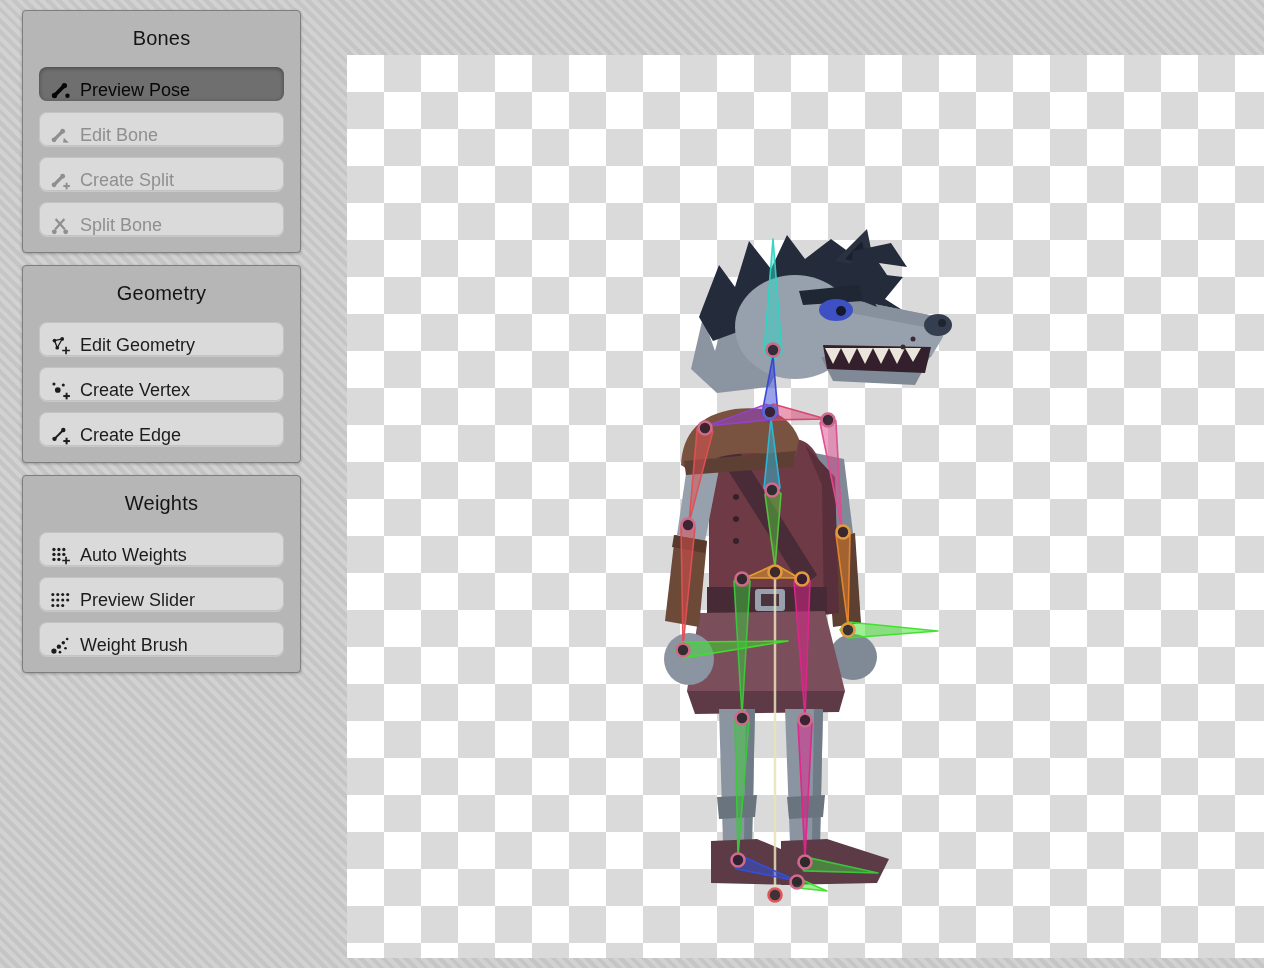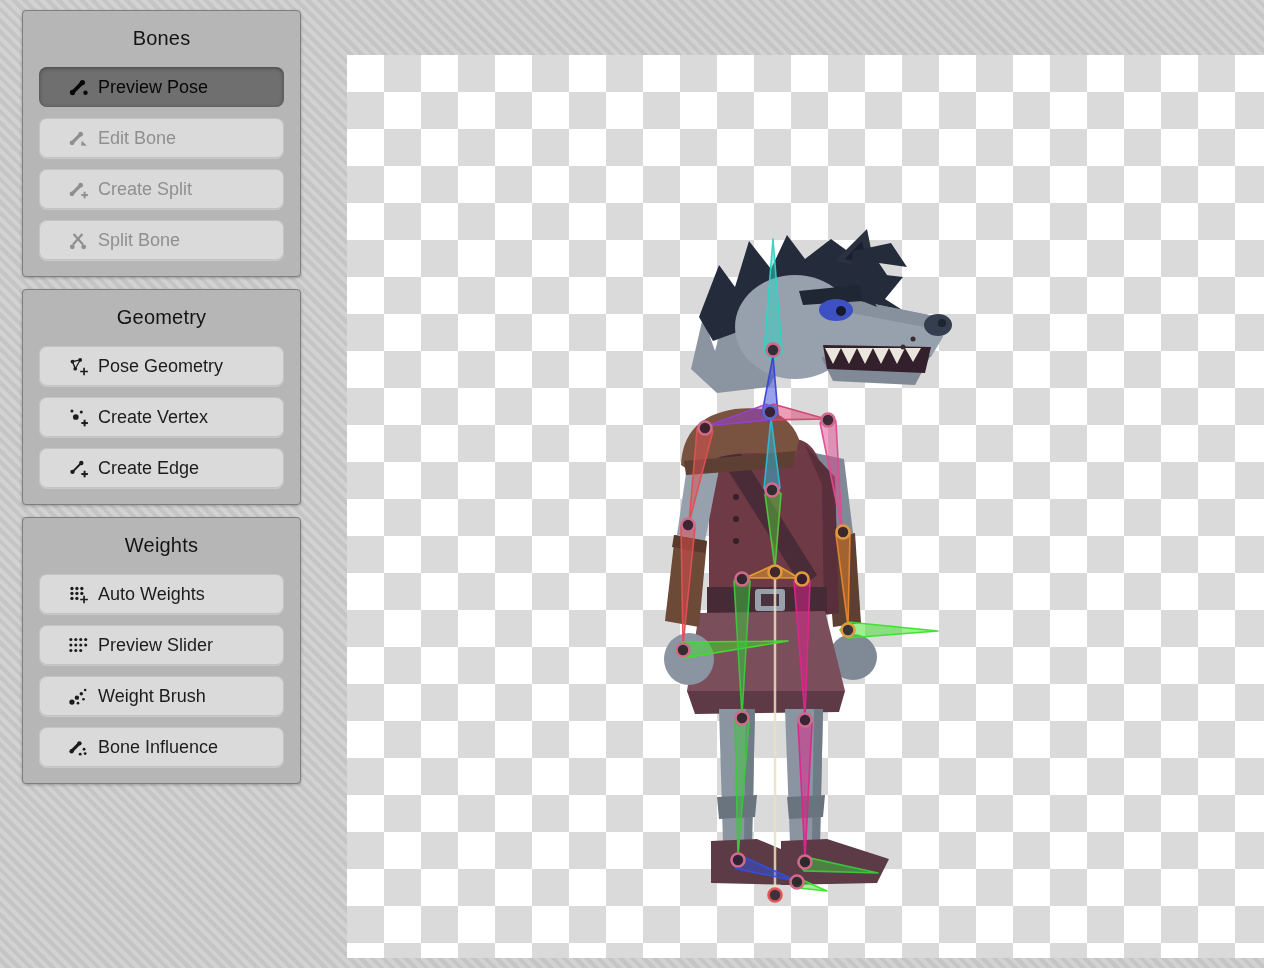--- a/index.html
+++ b/index.html
@@ -12,21 +12,21 @@
     background-image:
       linear-gradient(45deg,var(--checker_dark,#dadada) 25%,transparent 25% 75%,var(--checker_dark,#dadada) 75%),
       linear-gradient(45deg,var(--checker_dark,#dadada) 25%,transparent 25% 75%,var(--checker_dark,#dadada) 75%);
     background-size:74px 74px;background-position:0 0,37px 37px}
   .scene{position:absolute;inset:0;width:100%;height:100%}
   .sidebar{position:absolute;left:22px;top:10px;width:279px;display:flex;flex-direction:column;gap:12px}
   .panel{background:var(--panel_bg,#b6b6b6);border:1px solid var(--panel_border,#7e7e7e);
     border-radius:4px;padding:14px 16px 16px;box-shadow:0 1px 3px rgba(0,0,0,.25)}
   .panel-title{font-size:20px;line-height:26px;font-weight:500;color:var(--title_text,#141414);
     text-align:center;margin-bottom:16px;letter-spacing:.2px}
-  .btn{display:flex;align-items:center;gap:9px;height:40px;margin-top:11px;padding:0 28px;
+  .btn{display:flex;align-items:flex-end;gap:9px;height:34px;margin-top:11px;padding:0 10px;
     background:var(--button_bg,#dadada);border-radius:8px;color:var(--button_text,#1c1c1c);
     cursor:pointer;box-shadow:inset 0 0 0 1px rgba(0,0,0,.10), 0 1px 0 rgba(255,255,255,.25)}
   .btn:first-of-type{margin-top:0}
   .btn.selected{background:var(--button_selected_bg,#6f6f6f);color:var(--button_selected_text,#070707);
     box-shadow:inset 0 1px 4px rgba(0,0,0,.4)}
   .btn.disabled{color:var(--button_disabled_text,#8f8f8f);cursor:default}
   .icon{flex:0 0 auto;width:22px;height:22px;color:inherit;display:block}
   .btn-label{font-size:18px;white-space:nowrap}
 </style>
 </head>
@@ -191,21 +191,21 @@
       <div class="btn">
         <svg class="icon" viewBox="0 0 20 20">
           <line x1="5" y1="6" x2="12" y2="4.5" stroke="currentColor" stroke-width="1.2"></line>
           <line x1="5" y1="6" x2="7.5" y2="12.5" stroke="currentColor" stroke-width="1.2"></line>
           <line x1="12" y1="4.5" x2="7.5" y2="12.5" stroke="currentColor" stroke-width="1.2"></line>
           <circle cx="5" cy="6" r="1.7" fill="currentColor"></circle>
             <circle cx="12" cy="4.5" r="1.7" fill="currentColor"></circle>
           <circle cx="7.5" cy="12.5" r="1.7" fill="currentColor"></circle>
           <path d="M15.5,11.5 L15.5,18.5 M12,15 L19,15" stroke="currentColor" stroke-width="1.5"></path>
         </svg>
-        <span class="btn-label">Pose Geometry</span>
+        <span class="btn-label">Edit Geometry</span>
       </div>
       <div class="btn">
         <svg class="icon" viewBox="0 0 20 20">
           <circle cx="8" cy="10" r="2.6" fill="currentColor"></circle>
           <circle cx="4.5" cy="4.5" r="1.4" fill="currentColor"></circle>
             <circle cx="13" cy="5.5" r="1.4" fill="currentColor"></circle>
           <line x1="16" y1="12.5" x2="16" y2="18.5" stroke="currentColor" stroke-width="1.8"></line>
           <line x1="13" y1="15.5" x2="19" y2="15.5" stroke="currentColor" stroke-width="1.8"></line>
         </svg>
         <span class="btn-label">Create Vertex</span>
@@ -258,27 +258,16 @@
         <svg class="icon" viewBox="0 0 20 20">
           <circle cx="4.5" cy="15.5" r="2.4" fill="currentColor"></circle>
             <circle cx="9" cy="11.5" r="2" fill="currentColor"></circle>
           <circle cx="13" cy="8" r="1.6" fill="currentColor"></circle>
             <circle cx="16.5" cy="4.5" r="1.2" fill="currentColor"></circle>
           <circle cx="10" cy="16.5" r="1.2" fill="currentColor"></circle>
             <circle cx="15" cy="13" r="1.2" fill="currentColor"></circle>
         </svg>
         <span class="btn-label">Weight Brush</span>
       </div>
-      <div class="btn">
-        <svg class="icon" viewBox="0 0 20 20">
-          <line x1="4.5" y1="13.5" x2="11" y2="7" stroke="currentColor" stroke-width="2.8" stroke-linecap="round"></line>
-          <circle cx="4.2" cy="13.8" r="2" fill="currentColor"></circle>
-            <circle cx="11.3" cy="6.7" r="2" fill="currentColor"></circle>
-          <circle cx="15.5" cy="12" r="1.3" fill="currentColor"></circle>
-            <circle cx="16.5" cy="16" r="1.3" fill="currentColor"></circle>
-          <circle cx="12" cy="16.5" r="1.3" fill="currentColor"></circle>
-        </svg>
-        <span class="btn-label">Bone Influence</span>
-      </div>
     </section>
 
   </div>
 </div>
 
 </body></html>

